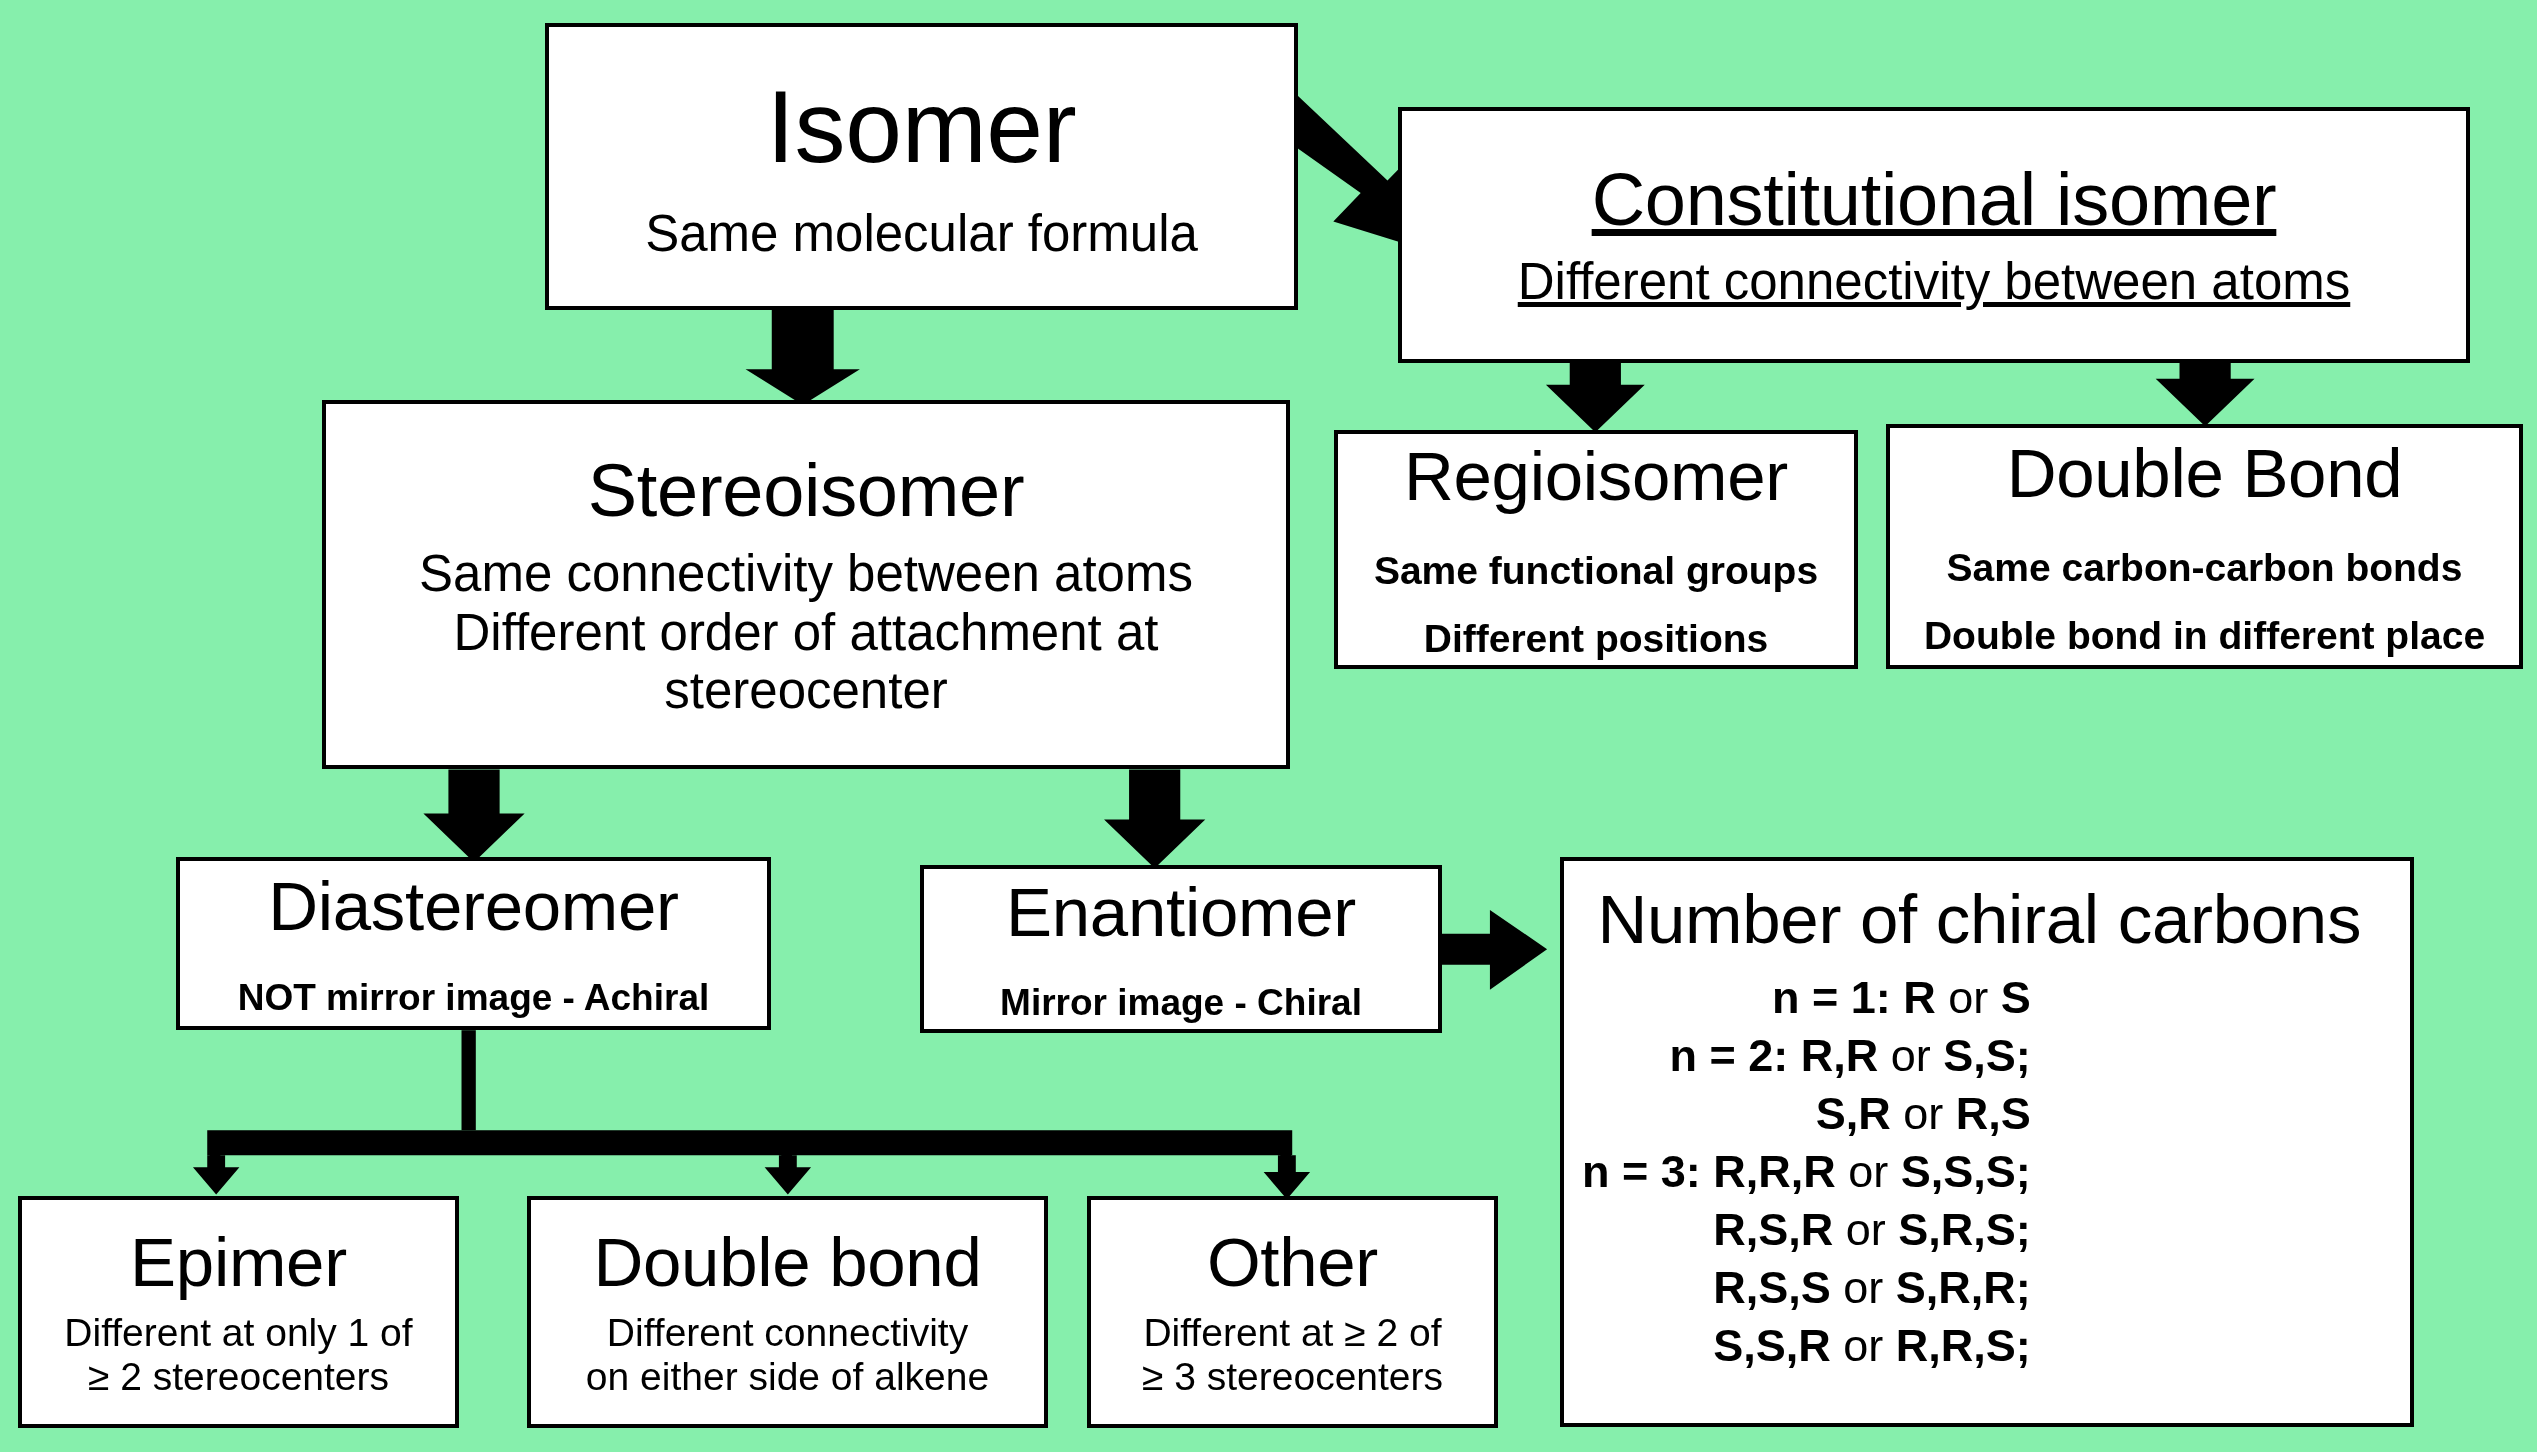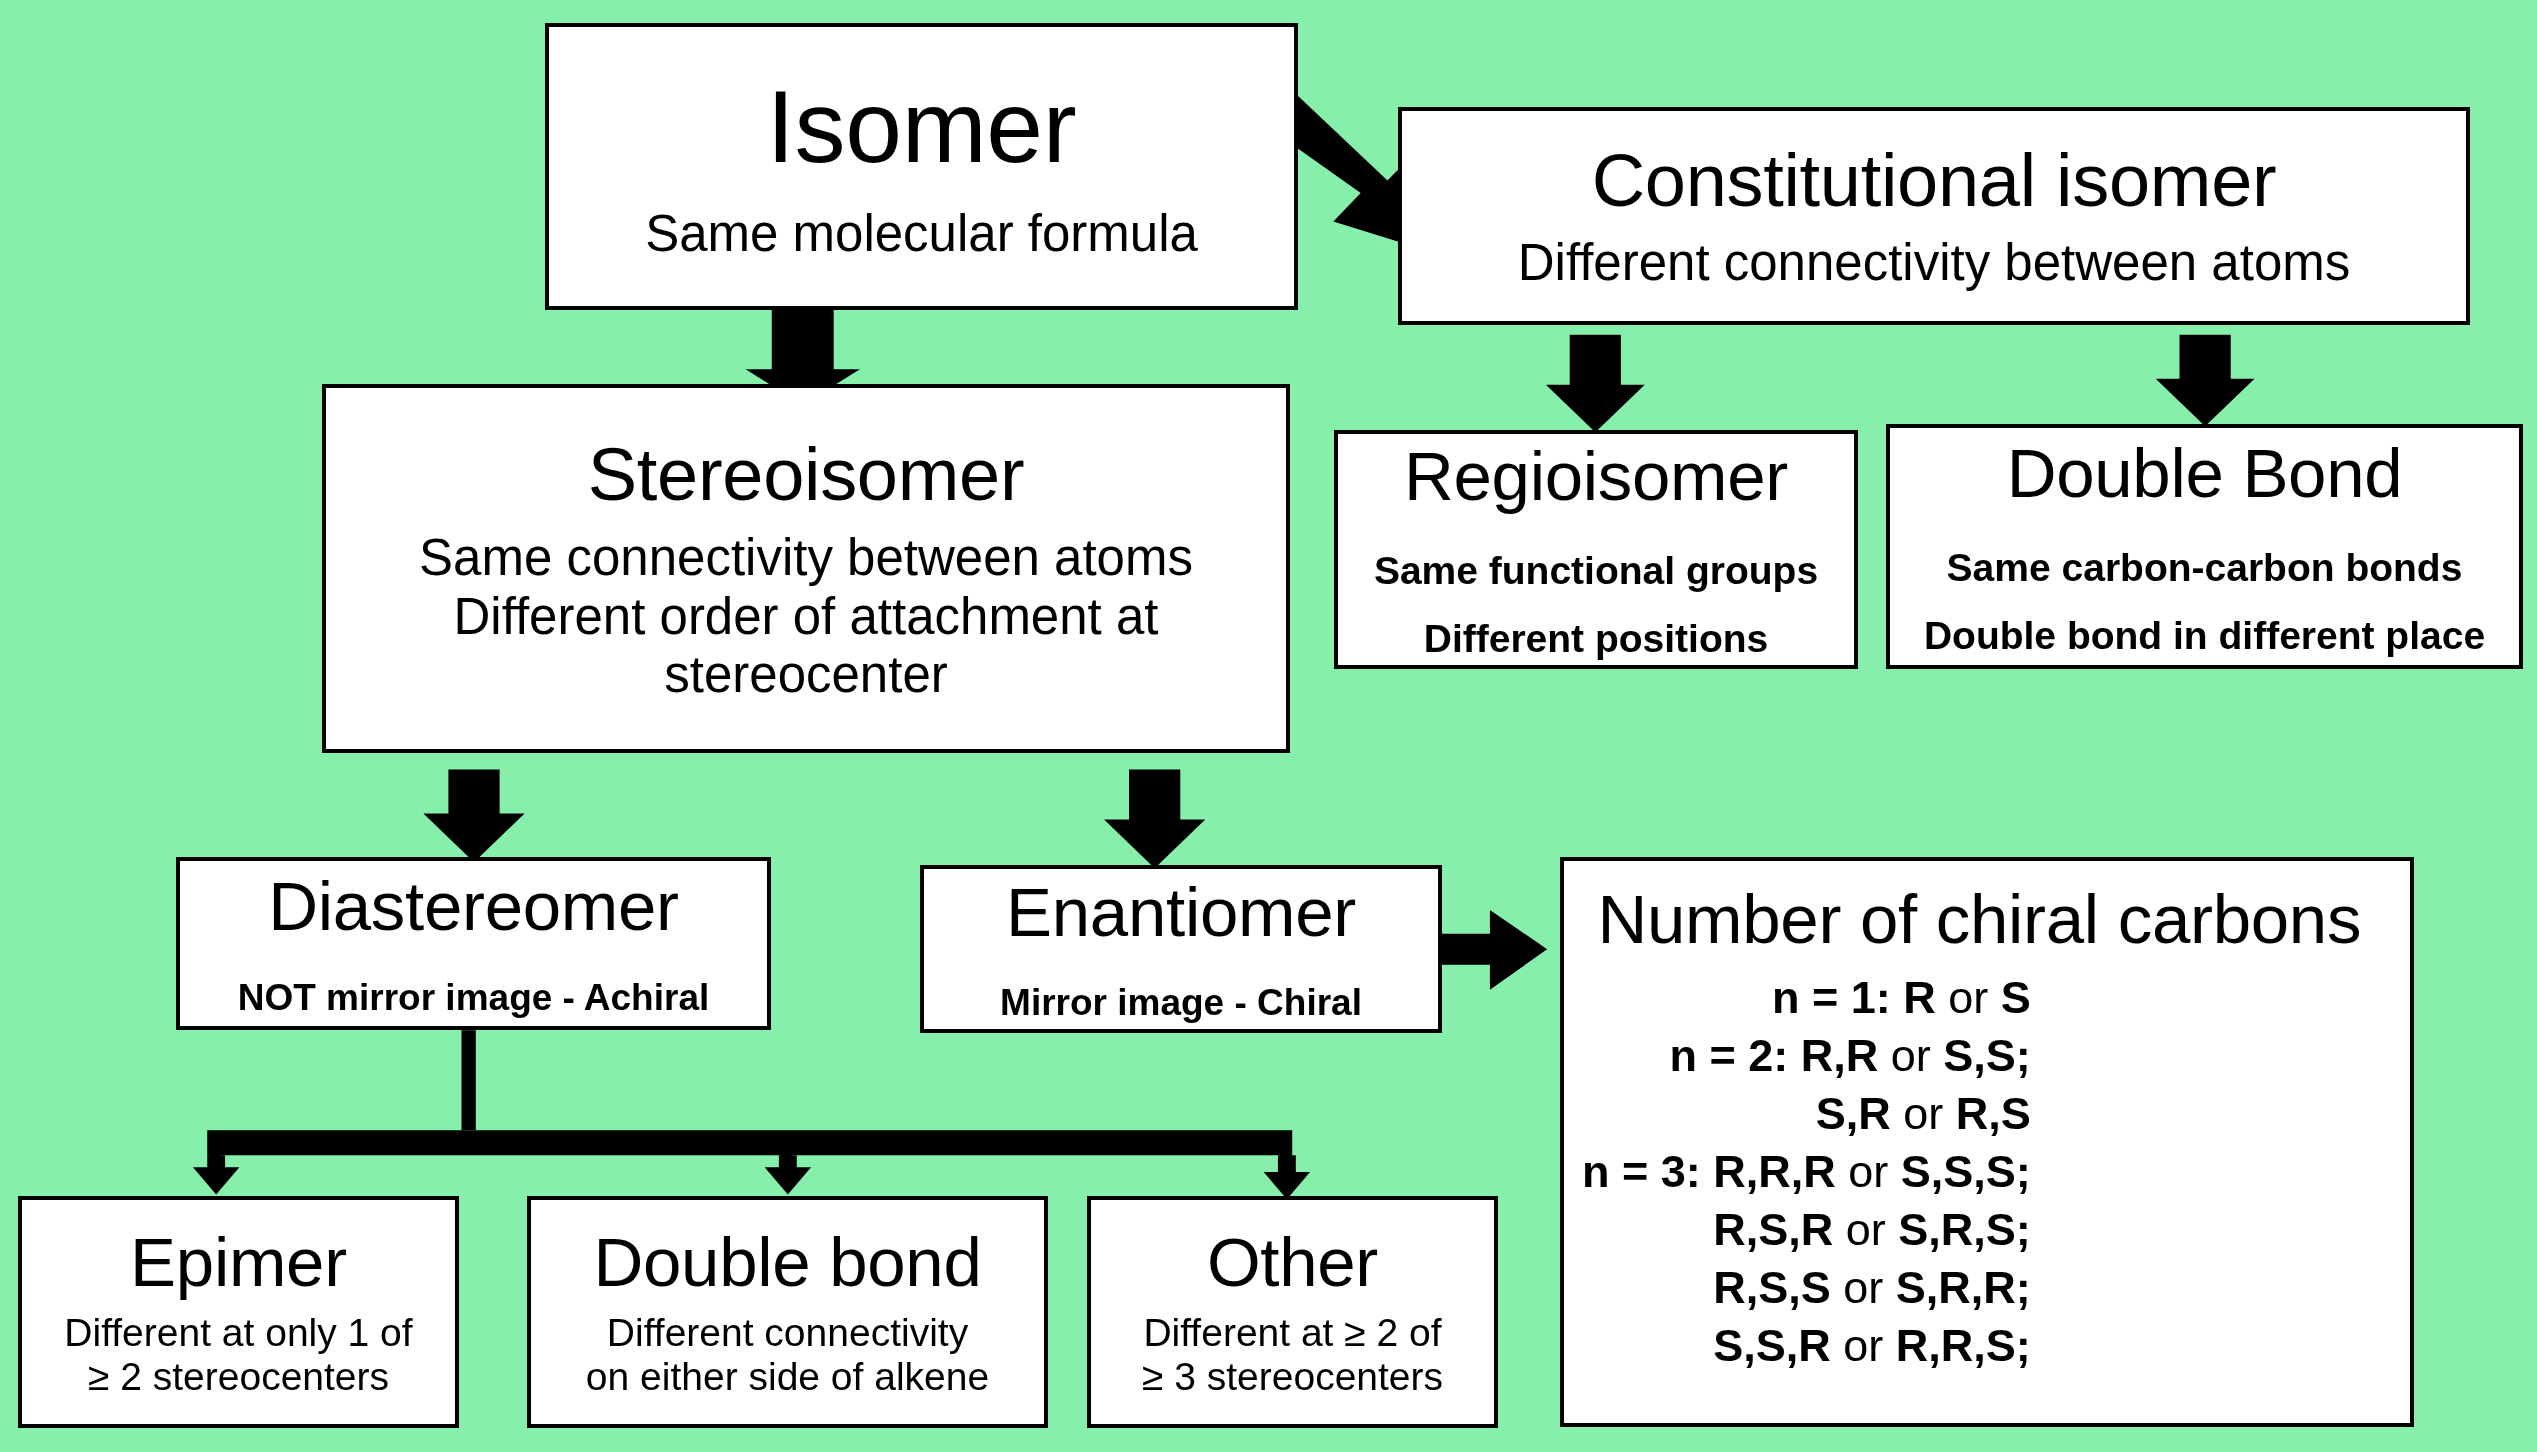--- a/index.html
+++ b/index.html
@@ -35,25 +35,25 @@
     font-weight:400;
     white-space:nowrap;
   }
   .sub.bold{font-weight:700;margin-top:24px;}
 
   
   #n-isomer        {left:545px;  top:22.6px;   width:753px; height:287px;}
   #n-isomer .title {font-size:102px; margin-bottom:20px;}
   #n-isomer .sub   {font-size:51px;}
 
-  #n-constitutional        {left:1398px; top:107px; width:1072px; height:218px;}
+  #n-constitutional        {left:1398px; top:107px; width:1072px; height:256px;text-decoration:underline;}
   #n-constitutional .title {font-size:74px; margin-bottom:10.7px;}
   #n-constitutional .sub   {font-size:51px;}
 
-  #n-stereoisomer        {left:322px; top:384px; width:968px; height:369px;}
+  #n-stereoisomer        {left:322px; top:400px; width:968px; height:369px;}
   #n-stereoisomer .title {font-size:74px; margin-bottom:12px;}
   #n-stereoisomer .sub   {font-size:51px;}
 
   #n-regioisomer        {left:1334px; top:430px; width:524px;  height:239px;}
   #n-regioisomer .title {font-size:69px; margin-bottom:8.3px;}
   #n-regioisomer .sub   {font-size:39px;}
 
   #n-doublebond-top        {left:1886px; top:424px; width:637px; height:245px;}
   #n-doublebond-top .title {font-size:69px; margin-bottom:8.3px;}
   #n-doublebond-top .sub   {font-size:39px;}

